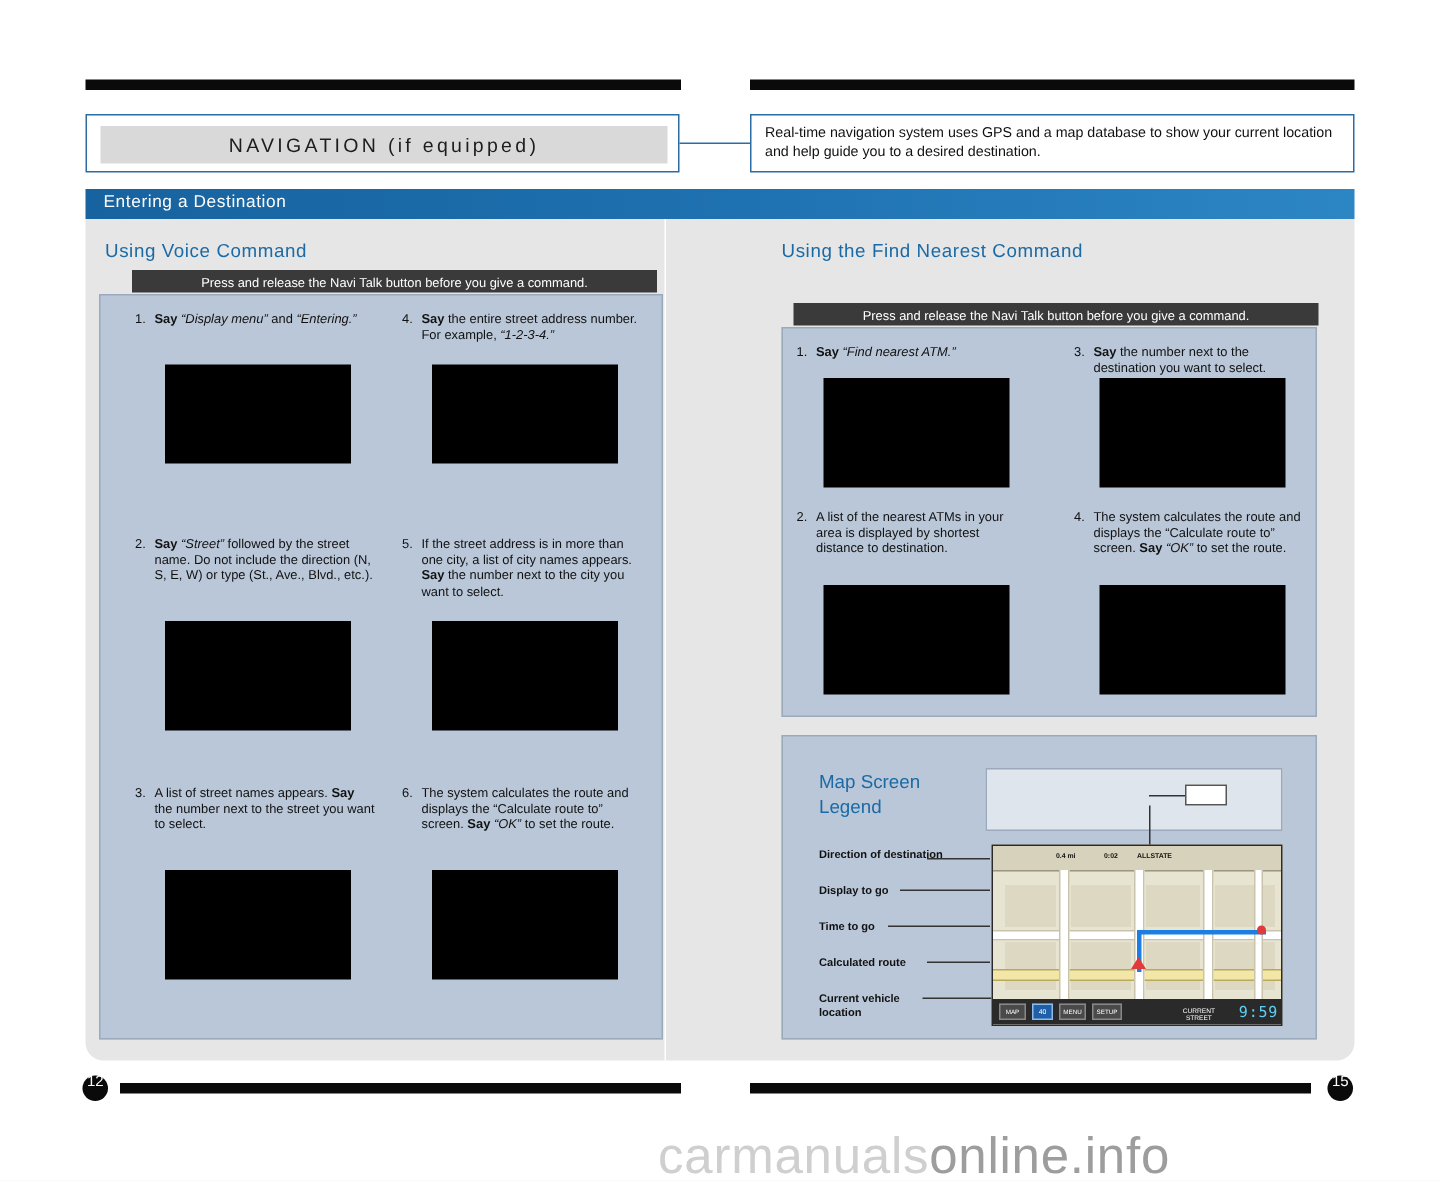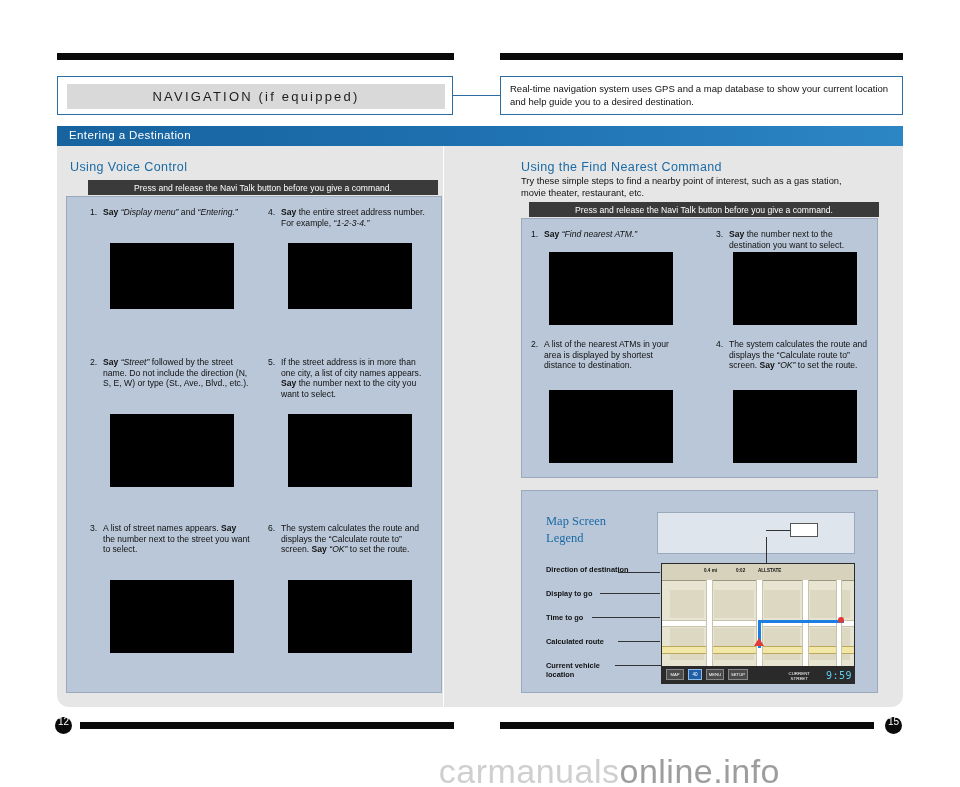--- a/index.html
+++ b/index.html
@@ -178,21 +178,20 @@
     background: #000000;
   }
 
   
   .legend-title {
     position: absolute;
     left: 546px; top: 513px;
     font-size: 12.5px;
     line-height: 17px;
     color: #1b6aa5;
-    font-family: Liberation Serif, serif;
   }
   .legend-callout-box {
     position: absolute;
     left: 657px; top: 512px;
     width: 198px; height: 42px;
     background: #dfe5ec;
     border: 1px solid #9aa9bb;
     box-sizing: border-box;
   }
   .legend-callout-inner {
@@ -388,21 +387,21 @@
     <p>Real-time navigation system uses GPS and a map database to show your current location and help guide you to a desired destination.</p>
   </div>
 
   <div class="band">
     <span>Entering a Destination</span>
   </div>
 
   <div class="panel"></div>
   <div class="panel-split"></div>
 
-  <div class="col-head l">Using Voice Control</div>
+  <div class="col-head l">Using Voice Command</div>
   <div class="darkbar l">Press and release the Navi Talk button before you give a command.</div>
   <div class="inner-box left-steps"></div>
 
   <div class="step" style="left:90px; top:207px; width:160px;">
     <span class="num">1.</span>
     <span class="txt"><b>Say</b> <i>“Display menu”</i> and <i>“Entering.”</i></span>
   </div>
   <div class="step" style="left:90px; top:357px; width:160px;">
     <span class="num">2.</span>
     <span class="txt"><b>Say</b> <i>“Street”</i> followed by the street name. Do not include the direction (N, S, E, W) or type (St., Ave., Blvd., etc.).</span>
@@ -425,21 +424,20 @@
   </div>
 
   <div class="shot" style="left:110px; top:243px; width:124px; height:66px;"></div>
   <div class="shot" style="left:288px; top:243px; width:124px; height:66px;"></div>
   <div class="shot" style="left:110px; top:414px; width:124px; height:73px;"></div>
   <div class="shot" style="left:288px; top:414px; width:124px; height:73px;"></div>
   <div class="shot" style="left:110px; top:580px; width:124px; height:73px;"></div>
   <div class="shot" style="left:288px; top:580px; width:124px; height:73px;"></div>
 
   <div class="col-head r">Using the Find Nearest Command</div>
-  <div class="sub-para">Try these simple steps to find a nearby point of interest, such as a gas station, movie theater, restaurant, etc.</div>
   <div class="darkbar r">Press and release the Navi Talk button before you give a command.</div>
   <div class="inner-box right-steps"></div>
 
   <div class="step" style="left:531px; top:229px; width:150px;">
     <span class="num">1.</span>
     <span class="txt"><b>Say</b> <i>“Find nearest ATM.”</i></span>
   </div>
   <div class="step" style="left:531px; top:339px; width:155px;">
     <span class="num">2.</span>
     <span class="txt">A list of the nearest ATMs in your area is displayed by shortest distance to destination.</span>

